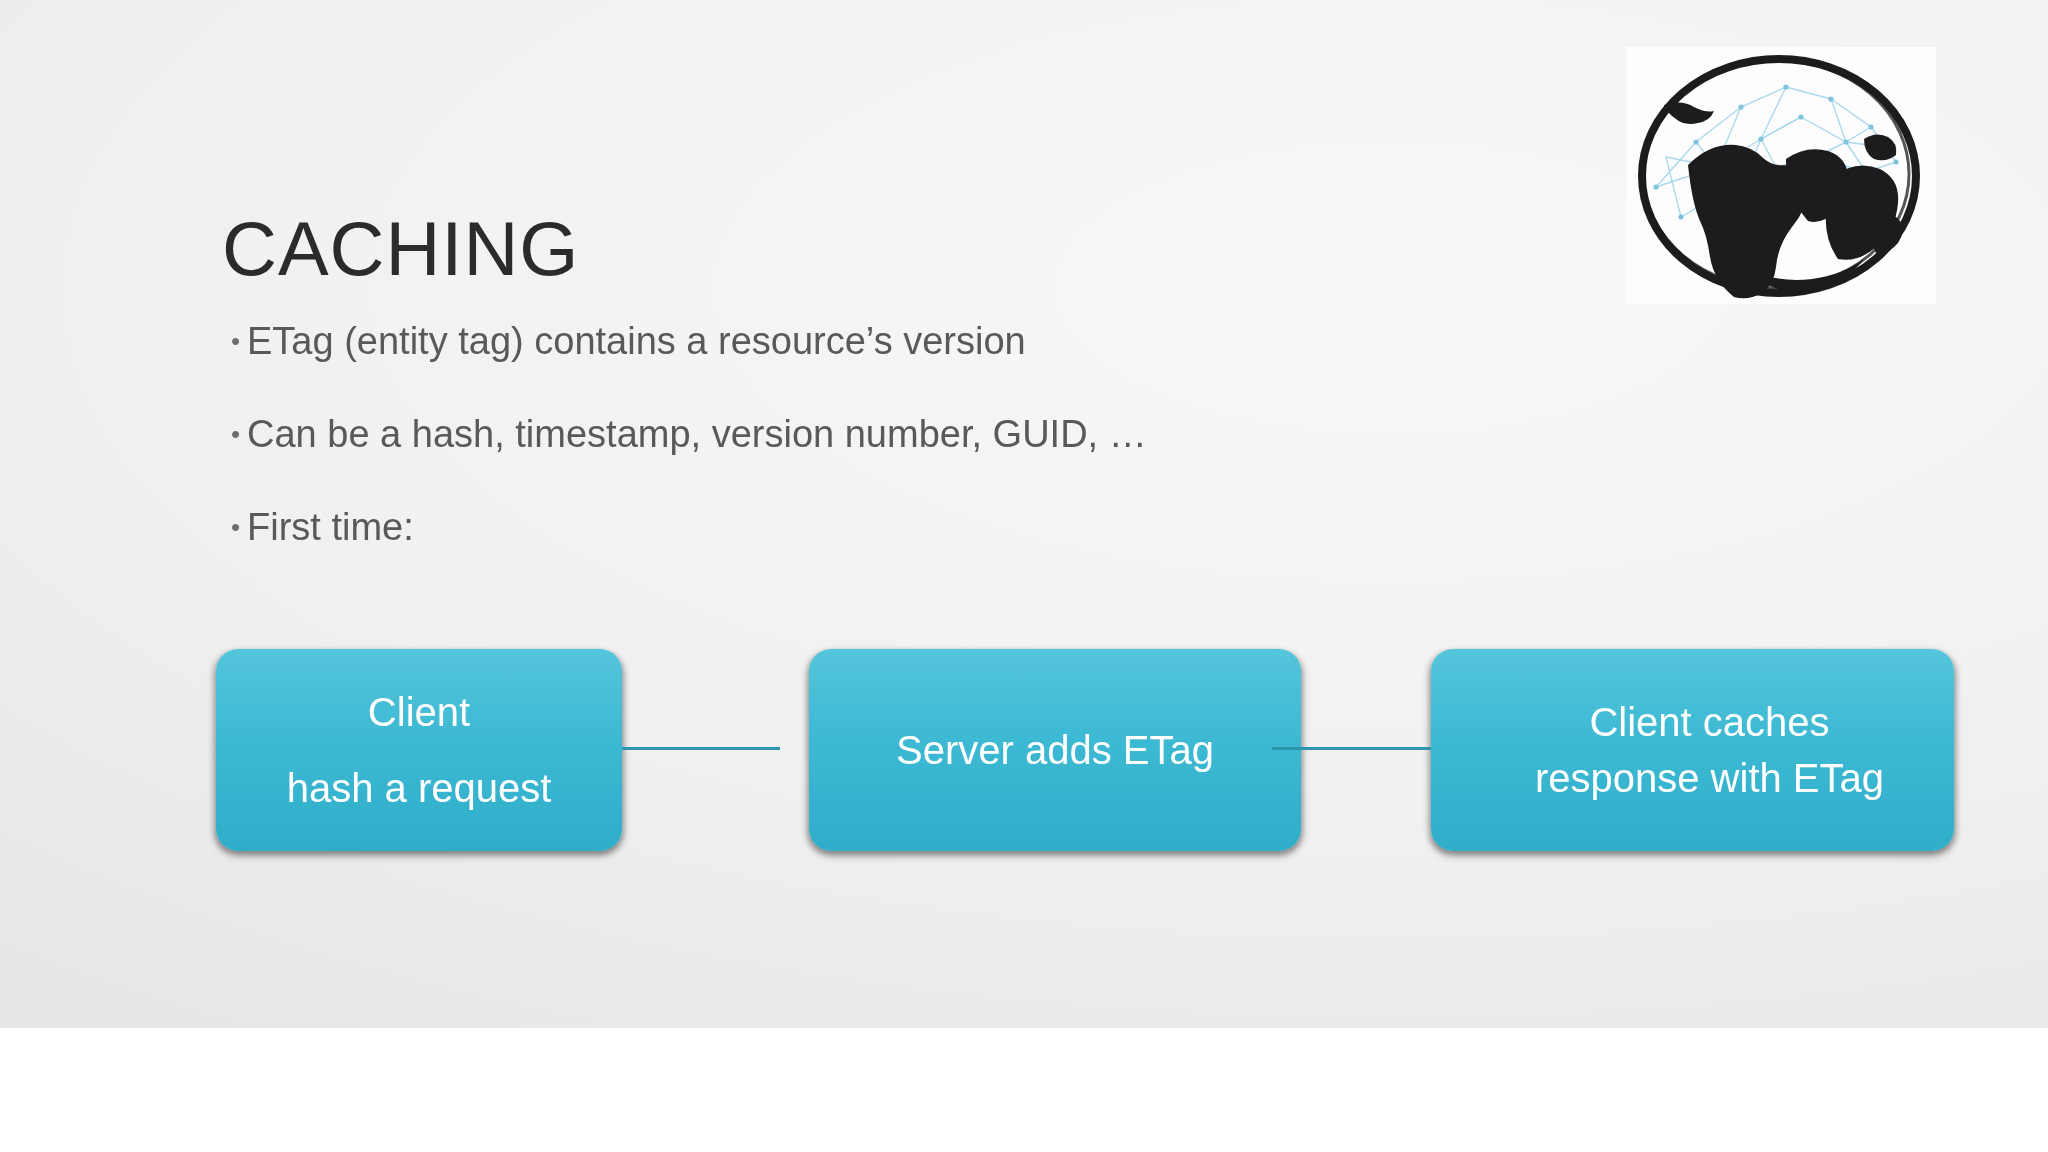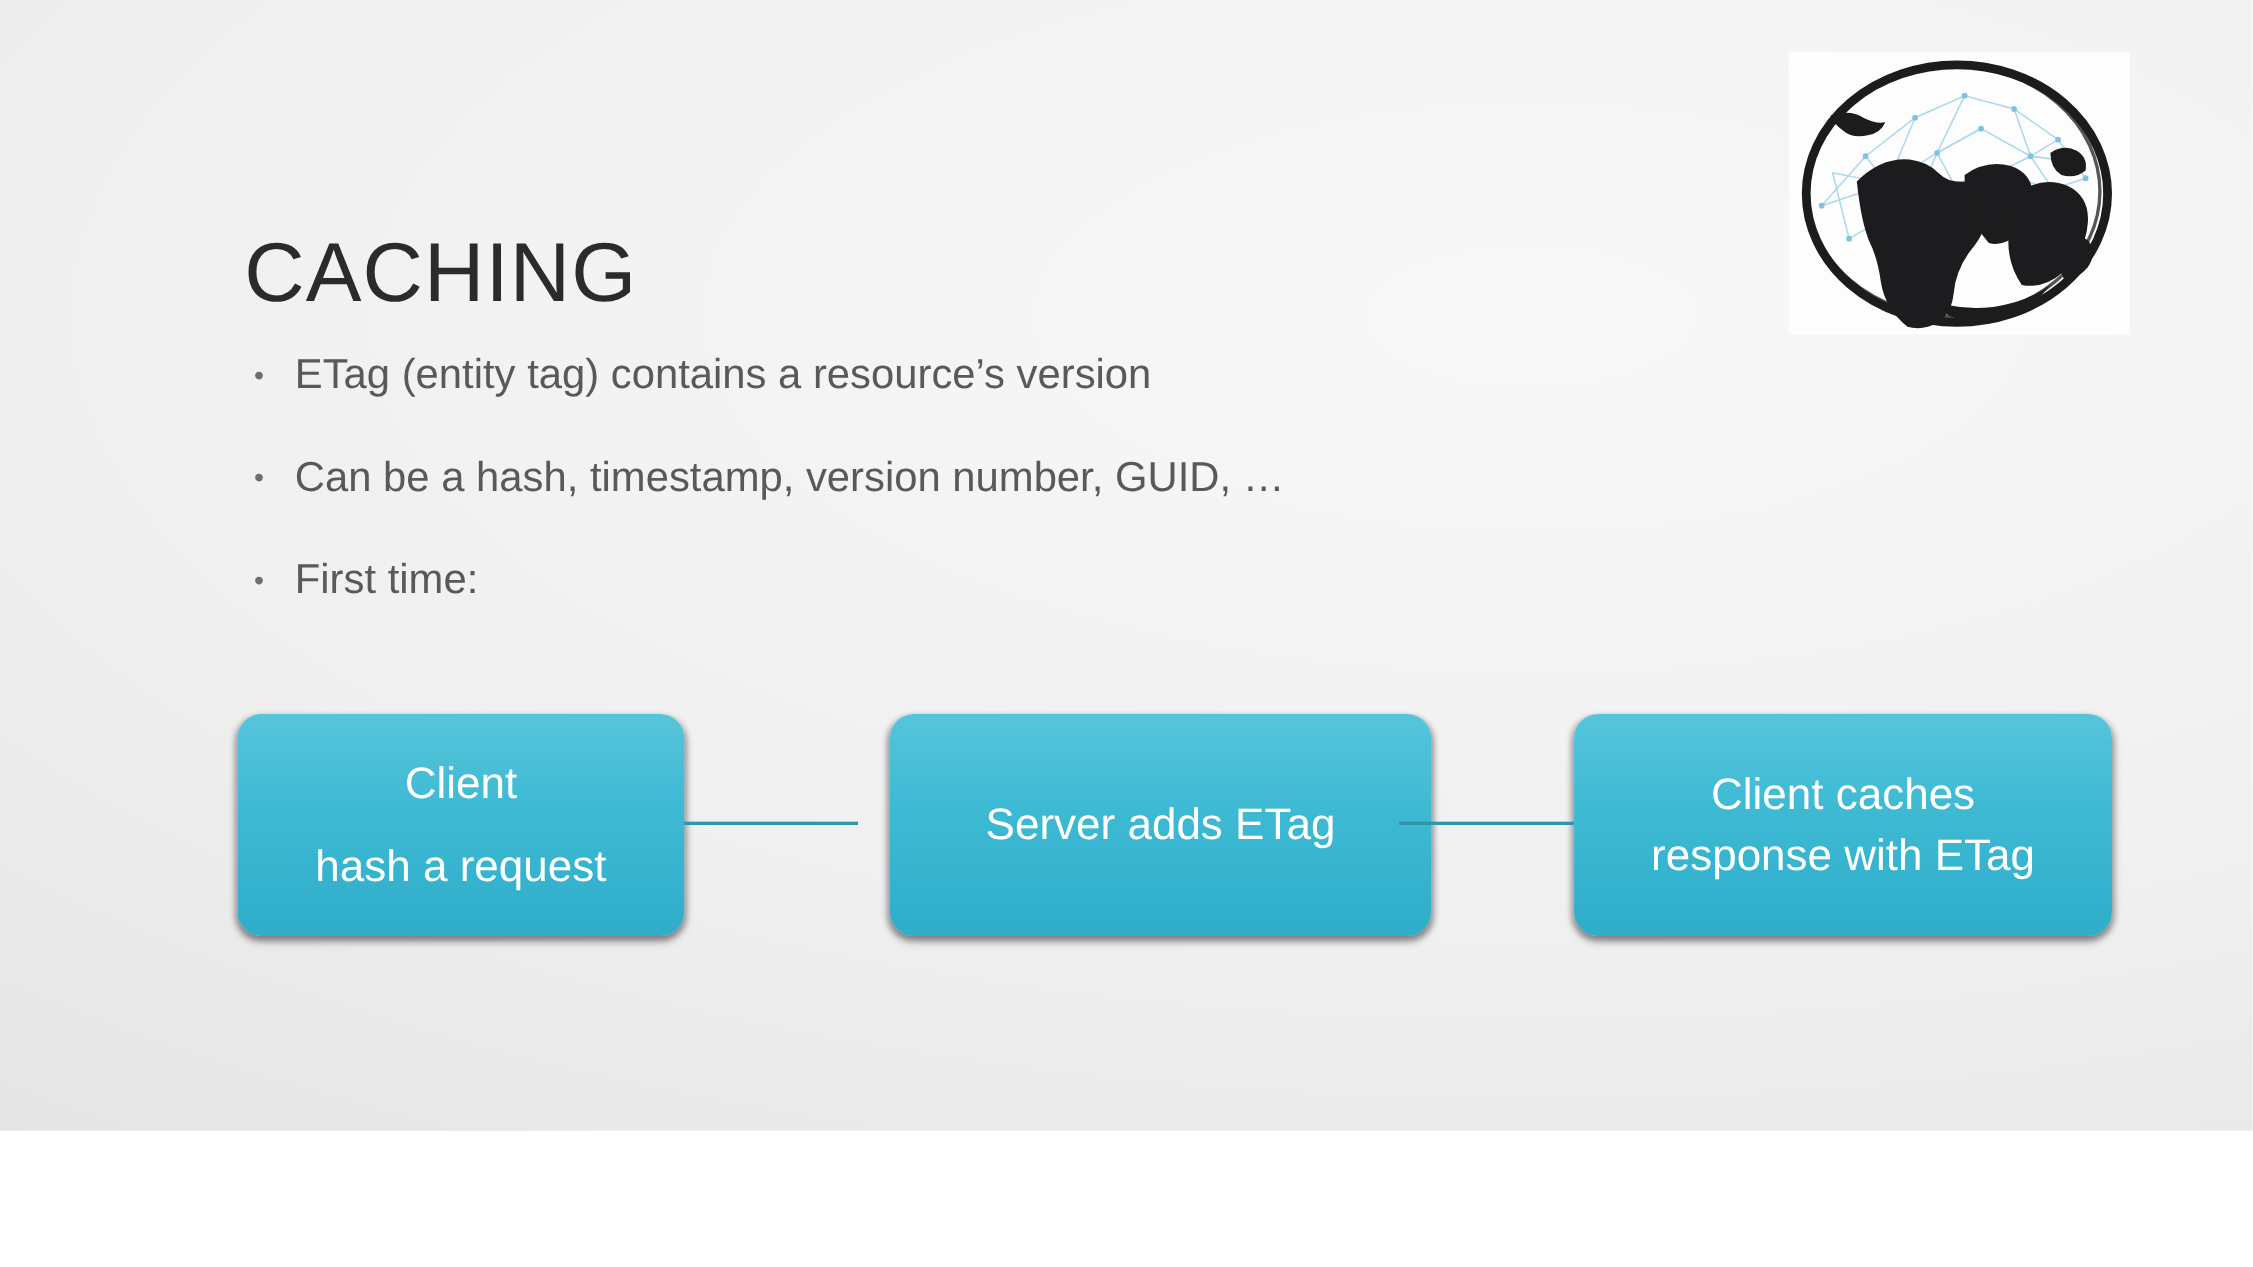--- a/index.html
+++ b/index.html
@@ -51,21 +51,20 @@
     margin-bottom: 47px;
   }
   .bullet-marker {
     width: 16px;
     font-size: 26px;
     color: #6e6e6e;
     flex: 0 0 16px;
     text-align: left;
   }
   .bullet-text {
-    margin-left: 21px;
     font-size: 38px;
     color: var(--bullet-text, #595959);
     white-space: nowrap;
   }
   .flow-diagram {
     position: absolute;
     left: 0;
     top: 649px;
     width: 2048px;
     height: 202px;
@@ -89,21 +88,21 @@
   }
   .step-line {
     color: var(--box-text, #ffffff);
     font-size: 40px;
     line-height: 56px;
     white-space: nowrap;
   }
   .flow-step.wide-gap .step-line { line-height: 76px; }
   .step-1 { left: 216px;  width: 406px; }
   .step-2 { left: 780px;  width: 492px; margin-left: 29px; }
-  .step-3 { left: 1431px; width: 489px; }
+  .step-3 { left: 1431px; width: 489px; padding-left: 34px; }
   .connector {
     position: absolute;
     top: 747px;
     height: 3px;
     background: var(--connector, #2d96aa);
   }
   .connector-1 { left: 622px;  width: 158px; }
   .connector-2 { left: 1272px; width: 159px; }
 </style>
 </head>

